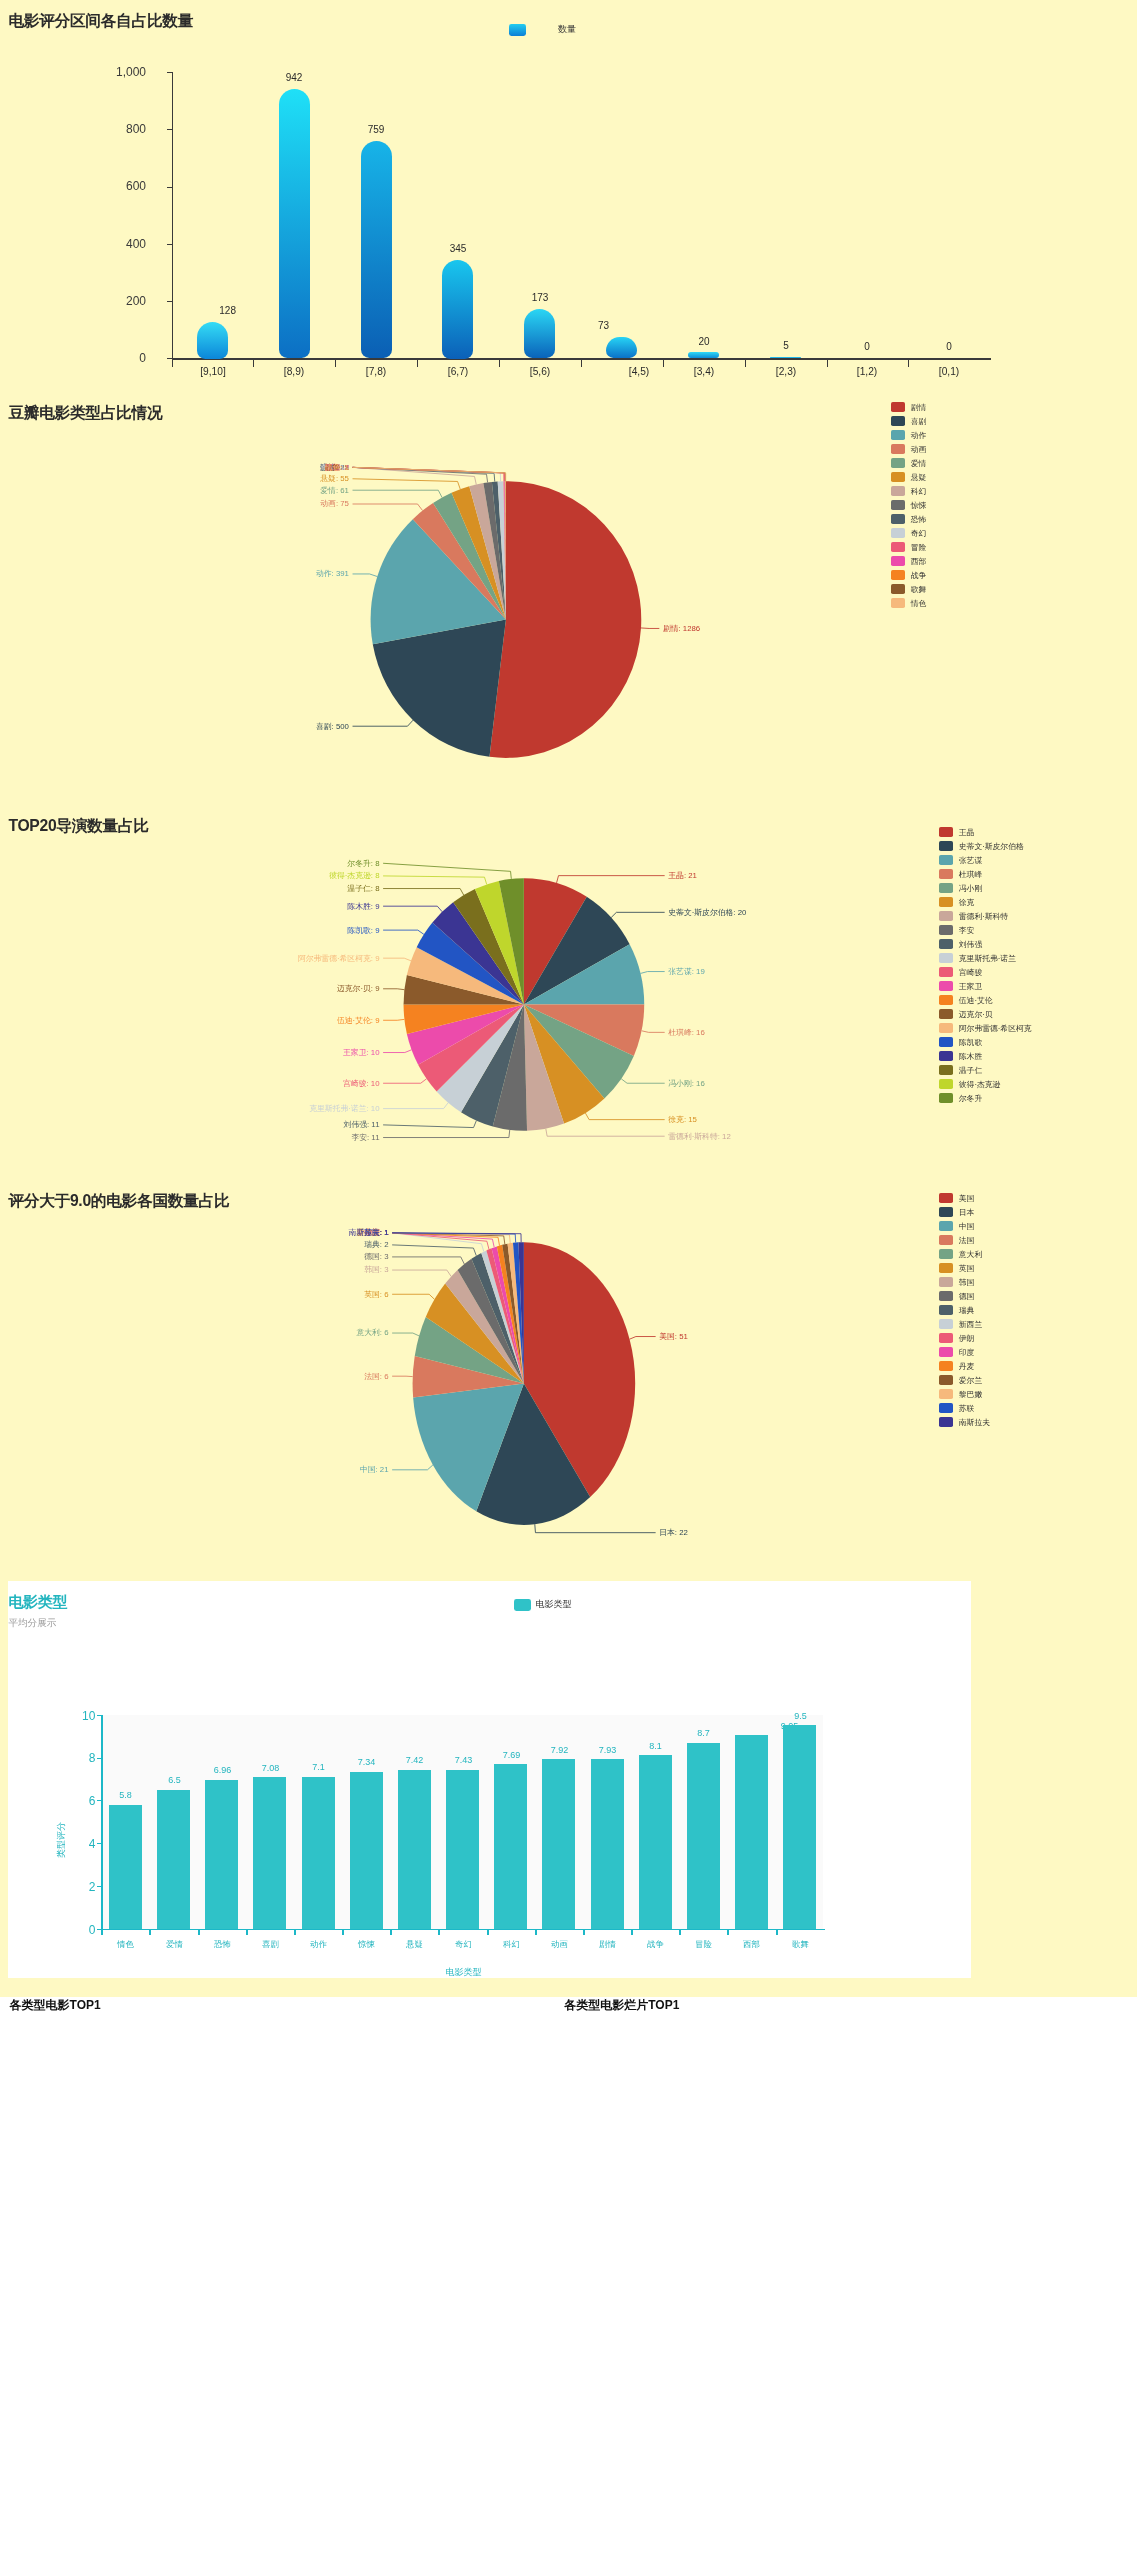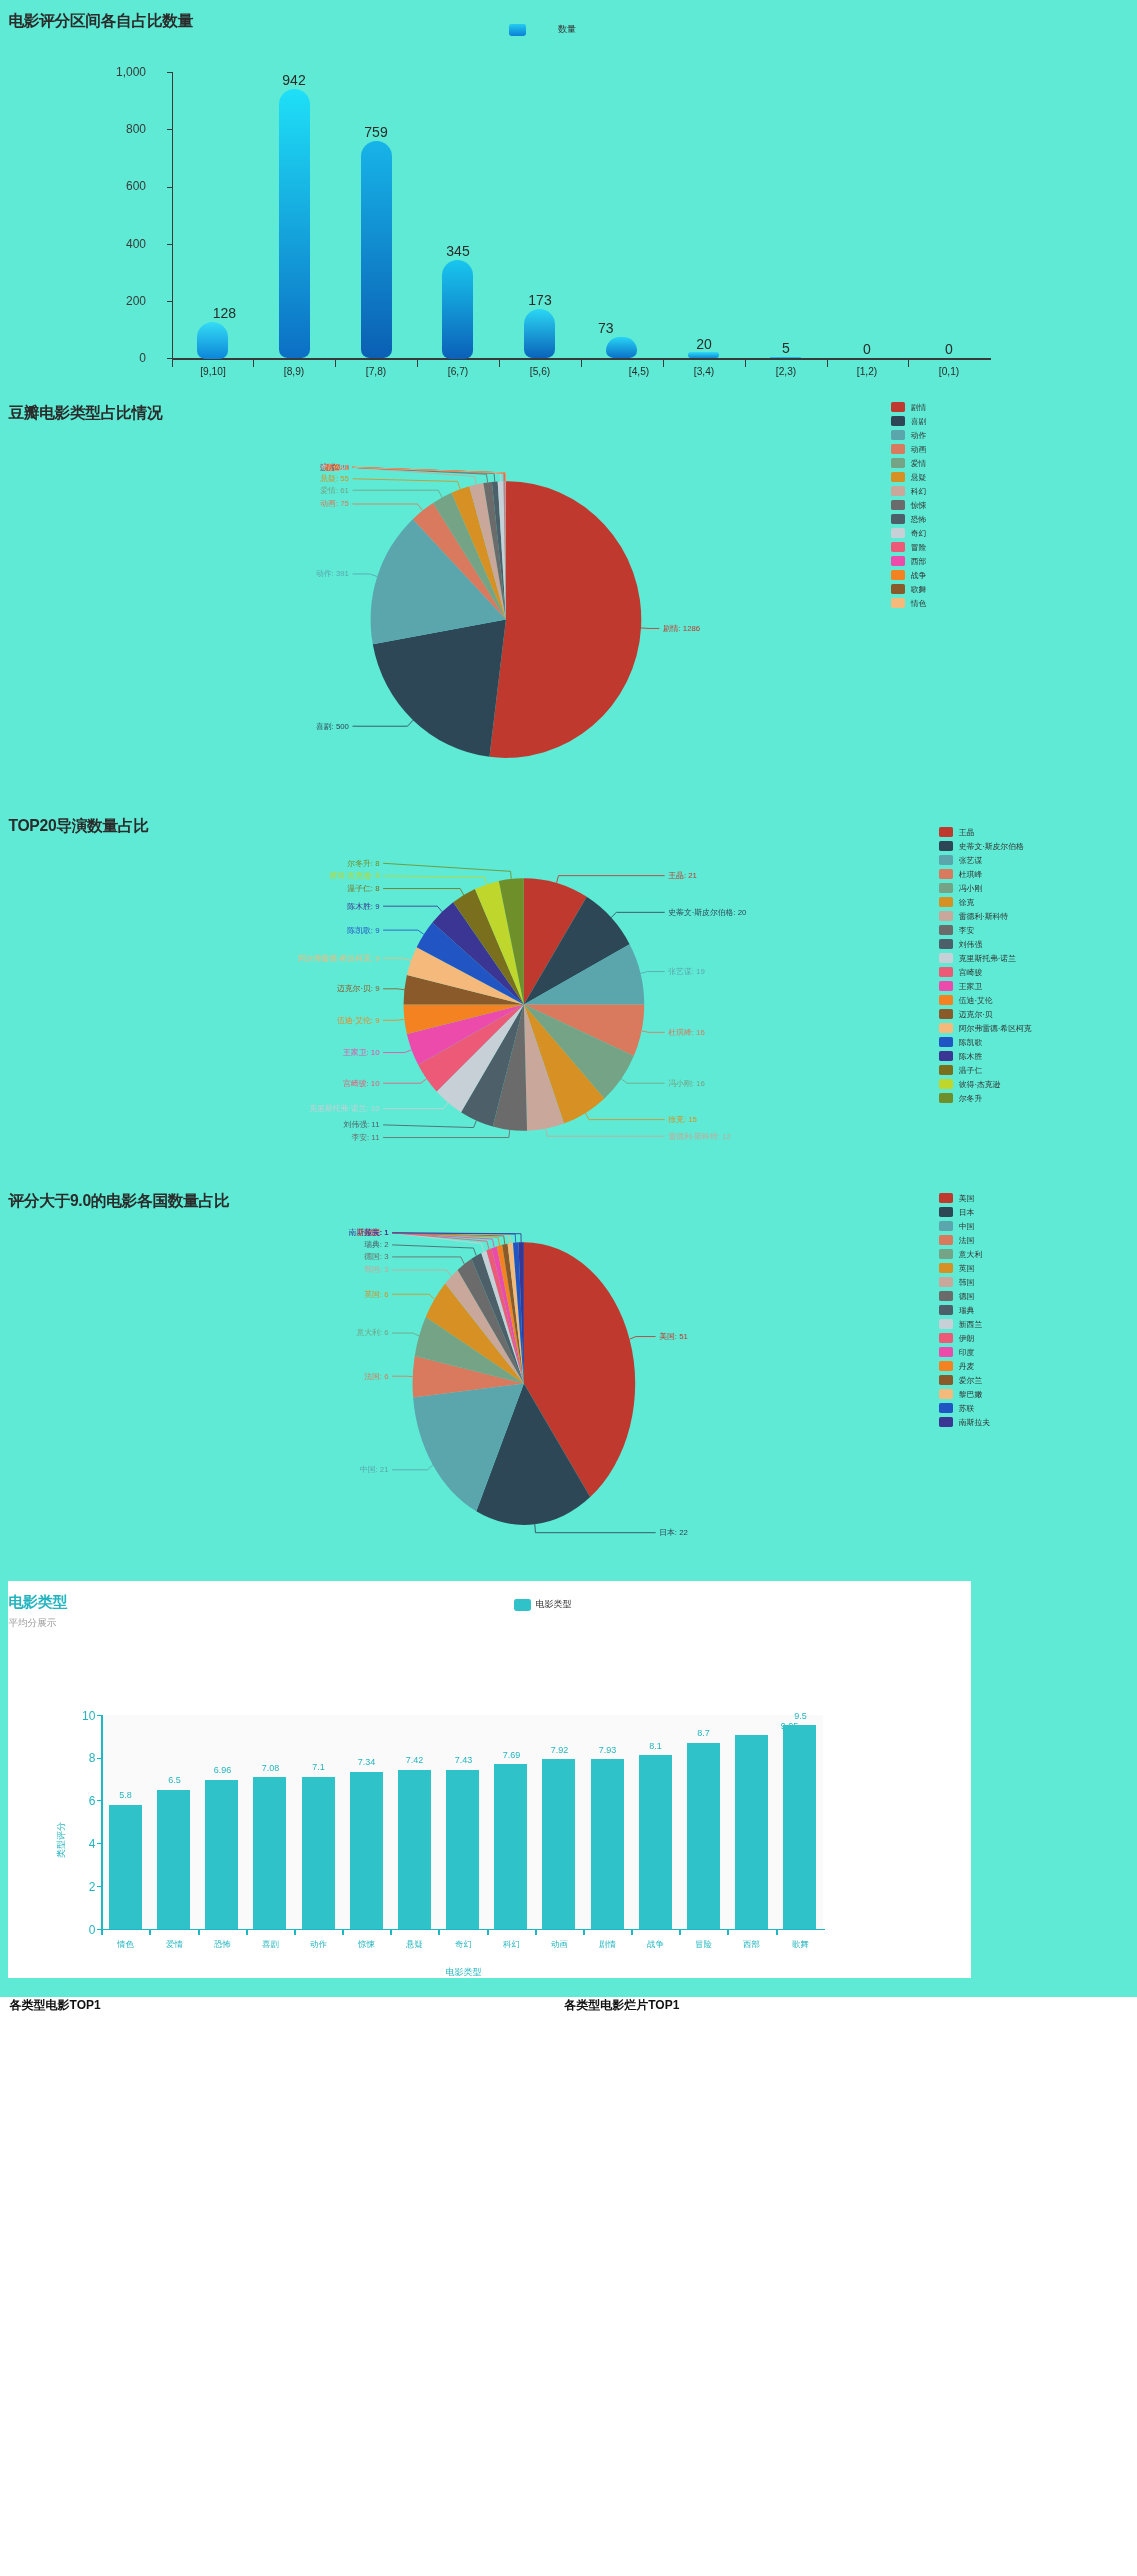--- a/index.html
+++ b/index.html
@@ -4,21 +4,21 @@
 <style>
   * { box-sizing: border-box; }
   html, body { margin:0; padding:0; }
   body {
     width:1138px;
     background:#ffffff;
     font-family:"Liberation Sans","DejaVu Sans",sans-serif;
     color:#333;
     -webkit-font-smoothing:antialiased;
   }
-  .chart-block { position:relative; width:1138px; background:#5eead4; }
+  .chart-block { position:relative; width:1138px; background:#fef9c3; }
 
   .chart-title {
     position:absolute; left:8.4px;
     font-size:15.7px; font-weight:bold; color:#2b2b2b; letter-spacing:-0.3px;
     white-space:nowrap;
   }
   .chart-subtitle {
     position:absolute; left:8.4px; font-size:9.6px; color:#9a9a9a;
   }
   .legend-top {
@@ -30,21 +30,21 @@
   
   #bar1 { height:397px; }
   .b1-axis-y { position:absolute; left:172px; top:72px; width:0.6px; height:286px; background:#3a3a3a; }
   .b1-axis-x { position:absolute; left:172px; top:358px; width:819px; height:1.8px; background:#3a3a3a; }
   .b1-tick { position:absolute; right:992px; font-size:12px; color:#3a3a3a; text-align:right; white-space:nowrap; }
   .b1-tickmark { position:absolute; left:167px; width:4.8px; height:0.6px; background:#3a3a3a; }
   .b1-bar-wrap { position:absolute; bottom:0; display:flex; flex-direction:column; align-items:center; }
   .b1-bar {
     width:31px; border-radius:15.7px 15.7px 15.7px 15.7px;
   }
-  .b1-val { position:absolute; font-size:14px; color:#2b2b2b; white-space:nowrap; }
+  .b1-val { position:absolute; font-size:10px; color:#2b2b2b; white-space:nowrap; }
   .b1-cat { position:absolute; top:366px; font-size:10.2px; color:#2b2b2b; white-space:nowrap; transform:translateX(-50%); }
   .b1-catmark { position:absolute; top:360px; width:0.6px; height:7.2px; background:#3a3a3a; }
 
   
   .pie-wrap { position:absolute; }
   .pie-svg { display:block; }
   .pie-legend { position:absolute; }
   .pie-legend-row { display:flex; align-items:center; gap:5.4px; height:14px; }
   .pie-legend-row .sw { width:14.4px; height:9.6px; border-radius:1.8px; flex:none; }
   .pie-legend-row .nm { font-size:7.8px; color:#333; white-space:nowrap; }

